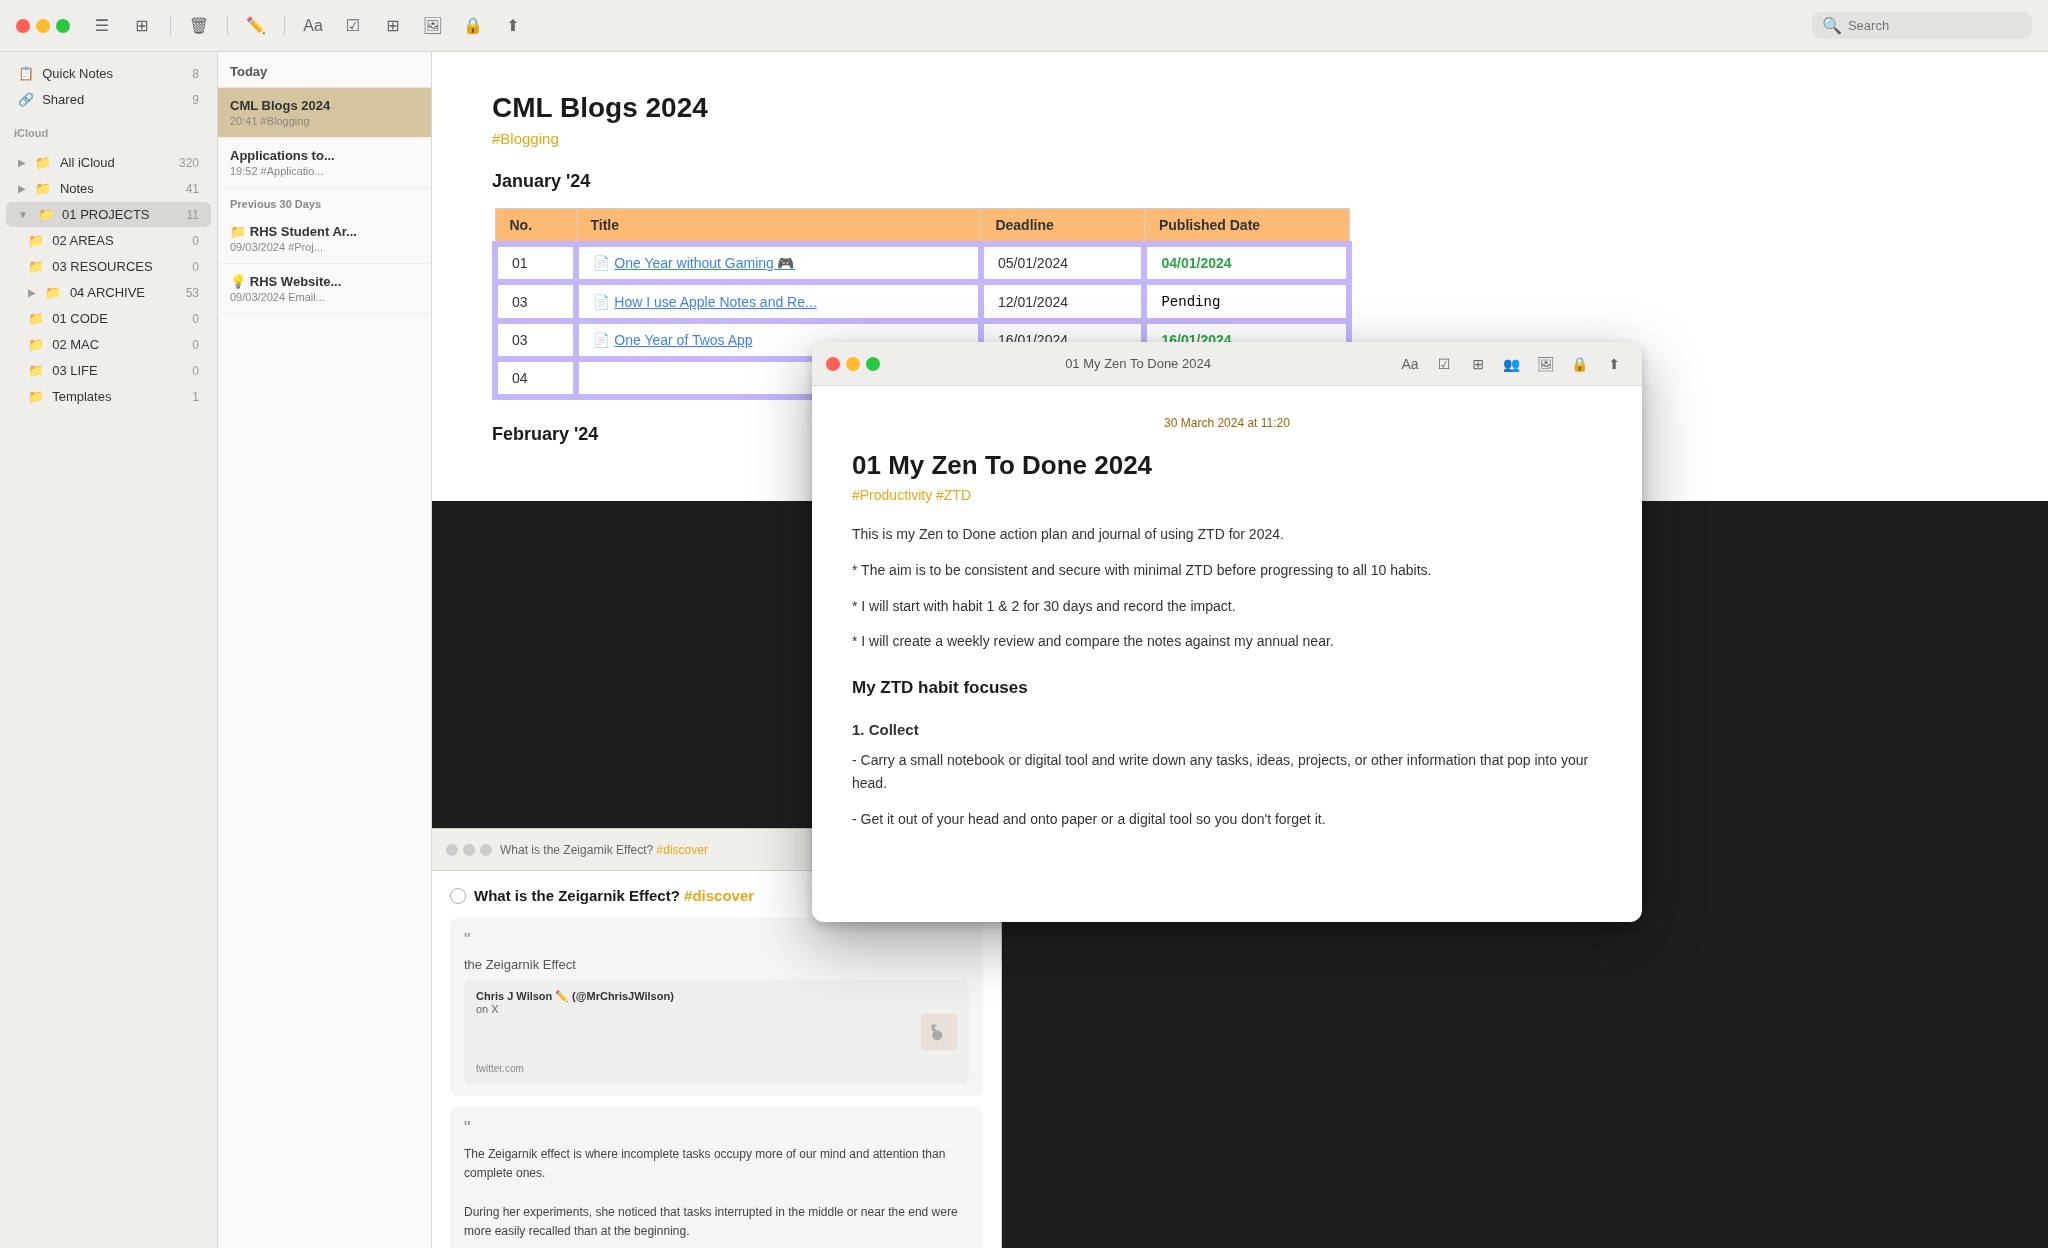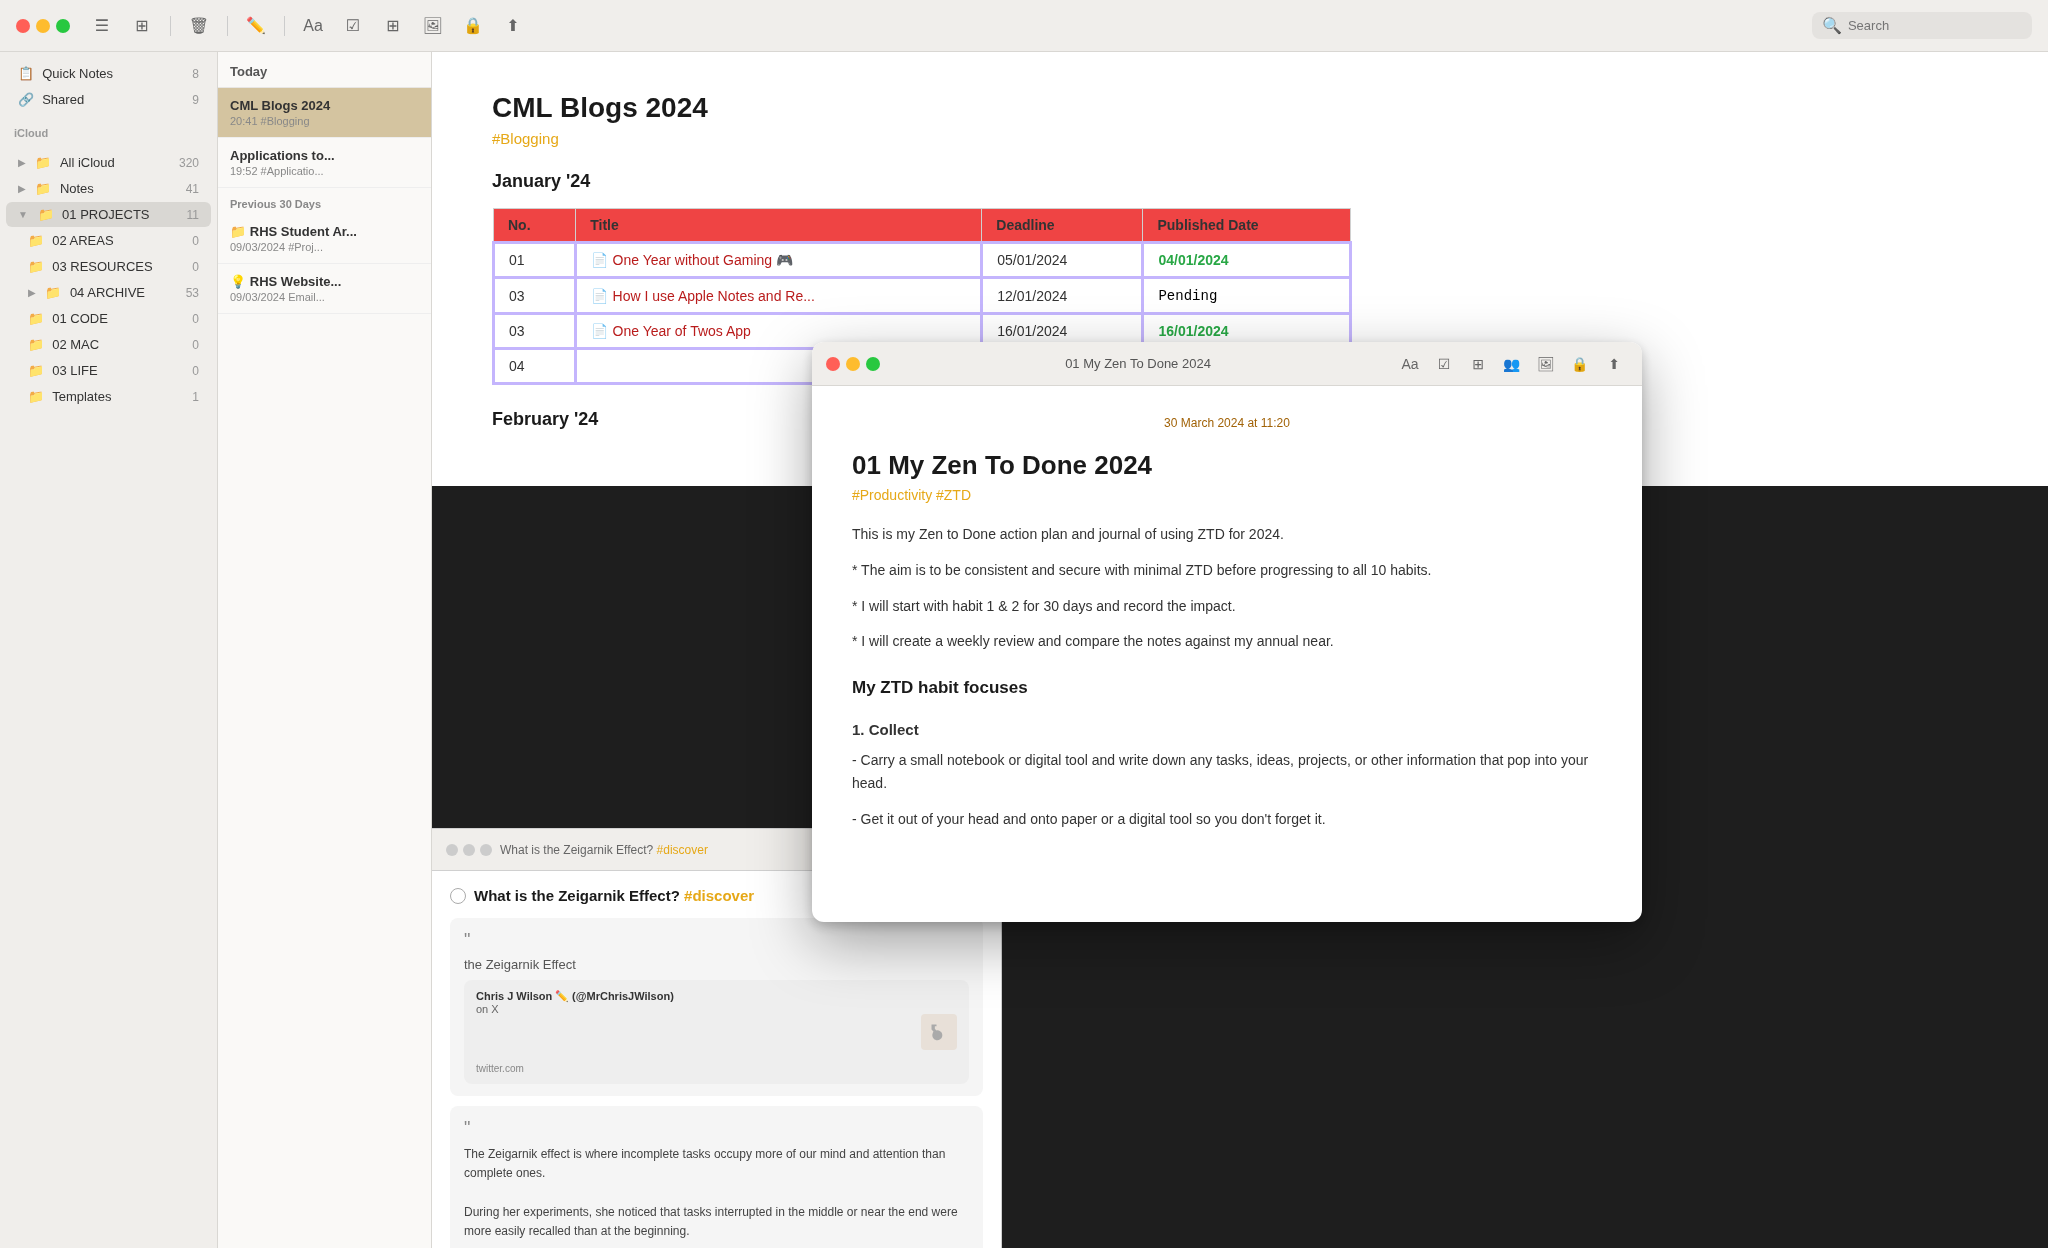--- a/index.html
+++ b/index.html
@@ -172,33 +172,33 @@
 
     
     .note-table {
       border-collapse: collapse;
       width: 100%;
       max-width: 860px;
       margin-bottom: 16px;
       font-size: 14px;
     }
     .note-table th {
-      background: #ef4444;
+      background: #fdba74;
       border: 1px solid #d0d0d0;
       padding: 8px 14px;
       font-weight: 600;
       text-align: left;
       color: #333;
     }
     .note-table td {
-      border: 3px solid #c4b5fd;
+      border: 6px solid #c4b5fd;
       padding: 8px 14px;
       color: #333;
     }
-    .link-text { color: #b91c1c; cursor: pointer; }
+    .link-text { color: #3b82f6; text-decoration: underline; cursor: pointer; }
     .published-green { color: #28a745; font-weight: 600; }
     .pending-text { color: #000000; font-family: Liberation Mono, monospace; }
 
     
     .floating-window {
       position: absolute;
       top: 290px;
       left: 380px;
       width: 830px;
       height: 580px;

